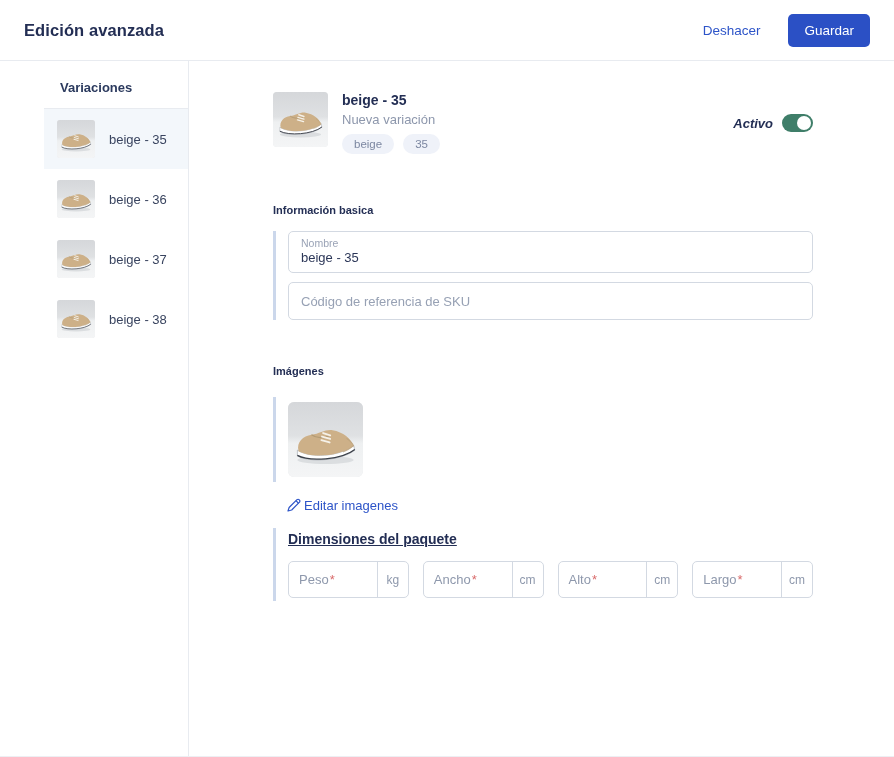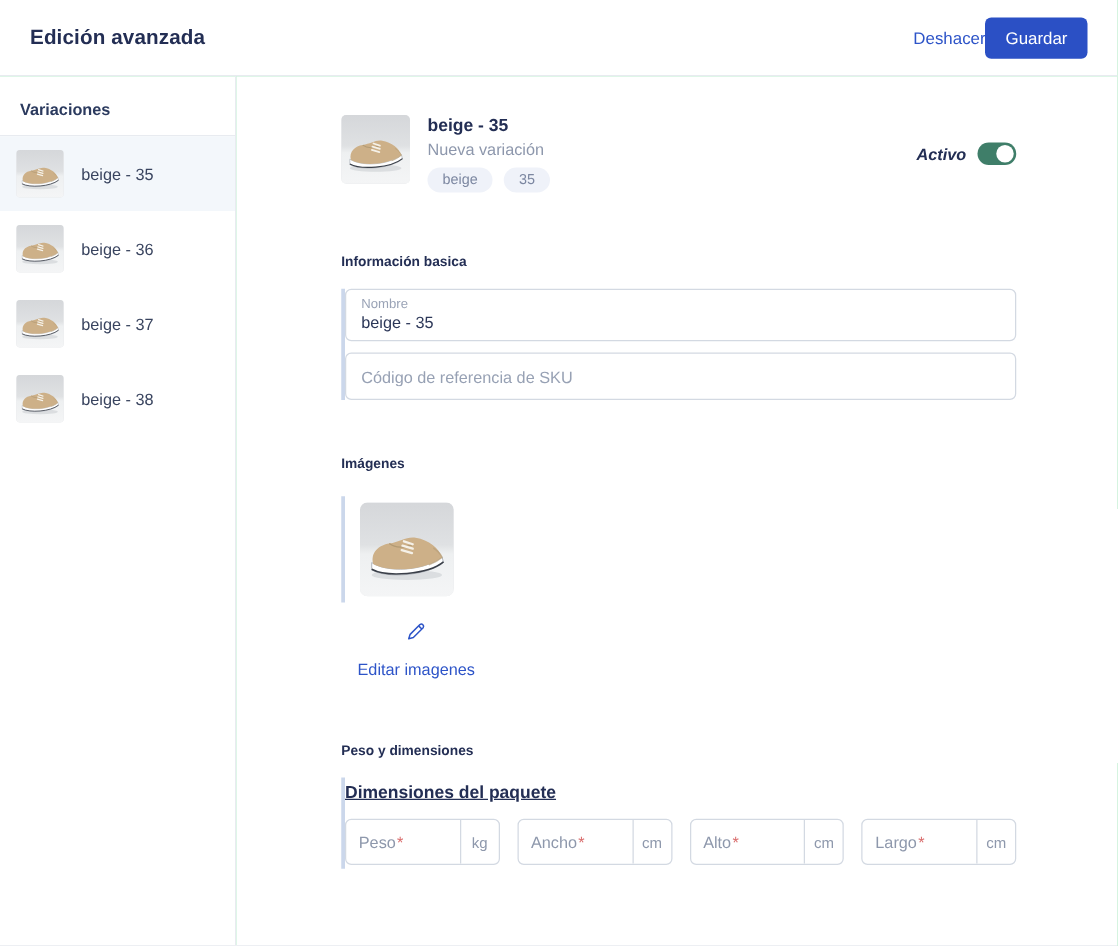--- a/index.html
+++ b/index.html
@@ -2,43 +2,43 @@
 <html><head>
 <meta charset="utf-8">
 <style>
   * { box-sizing: border-box; margin: 0; padding: 0; }
   html,body { background:#fff; }
   body {
     width: 894px; height: 757px; overflow: hidden;
     font-family: "Liberation Sans", sans-serif;
     color: #232E54;
   }
-  .page { position: relative; width: 894px; height: 757px; background:#22c55e; }
+  .page { position: relative; width: 894px; height: 757px; background:#8b5cf6; }
   .page::after { content:""; position:absolute; left:0; right:0; bottom:0; border-top:1px solid #EDEFF3; }
 
   
   .topbar {
     height: 61px; display:flex; align-items:center;
     padding: 0 24px; border-bottom: 1px solid #E8EBF0; background:#fff;
   }
   .topbar-title { font-size: 16.5px; font-weight: 700; color:#232E54; letter-spacing:.1px; }
-  .topbar-actions { margin-left:auto; display:flex; }
+  .topbar-actions { margin-left:auto; display:flex; gap:28px; }
   .btn-undo {
     background:none; border:none; cursor:pointer;
     color:#2D54C8; font-size:13.5px; font-weight:500; font-family:inherit;
   }
   .btn-save {
     background:#2B50C5; border:none; cursor:pointer; color:#fff;
     font-size:13.5px; font-weight:500; font-family:inherit;
     padding: 9px 16px; border-radius:5px;
   }
 
   
   .layout { display:flex; height: 695px; }
-  .sidebar { width: 189px; flex-shrink:0; border-right:1px solid #E8EBF0; background:#fff; }
+  .sidebar { width: 189px; flex-shrink:0; border-right:1px solid #E8EBF0; background:#fff;padding-left:44px; }
   .sidebar-title {
     padding: 19px 16px 13px; font-size: 13px; font-weight:700;
     color:#2B3A5E; border-bottom:1px solid #E8EBF0;
   }
   .side-item { display:flex; align-items:center; height:60px; padding:0 13px; cursor:pointer; background:#fff; }
   .side-item.selected { background:#F3F7FB; }
   .thumb { display:block; overflow:hidden; background:#E7E9EB; flex-shrink:0; }
   .s38 { width:38px; height:38px; border-radius:3px; }
   .s55 { width:55px; height:55px; border-radius:4px; }
   .s75 { width:75px; height:75px; border-radius:6px; }
@@ -57,37 +57,37 @@
   .active-wrap { margin-left:auto; display:flex; align-items:center; gap:9px; margin-top:22px; }
   .active-label { font-size:13px; font-weight:700; color:#232E54;font-style:italic; }
   .toggle { width:31px; height:18px; border-radius:9px; background:#3F7E69; position:relative; cursor:pointer; }
   .toggle .knob { position:absolute; top:2px; right:2px; width:14px; height:14px; border-radius:50%; background:#fff; }
 
   .sec-title { font-size:11px; font-weight:700; color:#232E54; }
   .mt-info { margin-top: 50px; }
   .mt-img  { margin-top: 45px; }
   .mt-dim  { margin-top: 52px; }
 
-  .group { border-left:3px solid #CBD7EB; margin-top:15px; }
+  .group { border-left:3px solid #CBD7EB; padding-left:12px; margin-top:15px; }
   .fields { display:flex; flex-direction:column; gap:9px; }
   .field {
     width:100%; border:1px solid #D3D9E2; border-radius:5px; background:#fff;
     height:38px; display:flex; align-items:center; padding:0 12px;
     font-size:13px; color:#2C3758;
   }
   .field.tall { height:42px; flex-direction:column; align-items:flex-start; justify-content:center; }
   .f-label { font-size:10.5px; color:#9AA3B6; line-height:1.25; }
   .f-value { font-size:13px; color:#2C3758; line-height:1.3; }
   input.field { font-family:Liberation Sans, sans-serif; outline:none; display:block; }
   input.field::placeholder { color:#97A1B4; opacity:1; }
 
   .group-img { border-left:3px solid #CBD7EB; padding:5px 0 5px 12px; margin-top:20px; }
   .edit-link {
-    display:flex; align-items:center; gap:15px; margin:15px 12px 0 13px;
-    color:#2D54C8; font-size:13px; font-weight:500; cursor:pointer; background:none; border:none; font-family:inherit;flex-direction:column;
+    display:flex; align-items:center; gap:2px; margin:15px 12px 0 13px;
+    color:#2D54C8; font-size:13px; font-weight:500; cursor:pointer; background:none; border:none; font-family:inherit;
   }
   .edit-link svg { display:block; }
 
   .dim-sub { font-size:14px; font-weight:700; color:#232E54; padding-top:3px;text-decoration:underline; }
   .dim-row { display:flex; gap:14px; margin-top:14px; padding-bottom:3px; }
   .dim {
     flex:1; height:37px; border:1px solid #D3D9E2; border-radius:5px;
     display:flex; align-items:stretch; background:#fff; overflow:hidden; cursor:text;
   }
   .dim-ph { flex:1; display:flex; align-items:center; padding:0 10px; font-size:13px; color:#8E98AC; white-space:nowrap; }
@@ -296,21 +296,20 @@
         <button class="edit-link">
           <span>
               <svg viewBox="0 0 20 20" width="16" height="16" fill="none" stroke="currentColor" stroke-width="1.5">
                 <path d="M2.5 17.5 L3.9 13.1 L13.7 3.3 a2.3 2.3 0 0 1 3.2 3.2 L7.1 16.3 L2.5 17.5 Z" stroke-linejoin="round"></path>
                 <path d="M12.4 4.6l3.2 3.2"></path>
               </svg>
             </span>
           <span>Editar imagenes</span>
         </button>
 
-        <div class="sec-title mt-dim">Peso y dimensiones</div>
         <div class="group">
           <div class="dim-sub">Dimensiones del paquete</div>
           <div class="dim-row" id="dimension-row">
               <div class="dim">
                 <span class="dim-ph">Peso<i class="req">*</i></span>
                 <span class="unit">kg</span>
               </div>
               <div class="dim">
                 <span class="dim-ph">Ancho<i class="req">*</i></span>
                 <span class="unit">cm</span>

